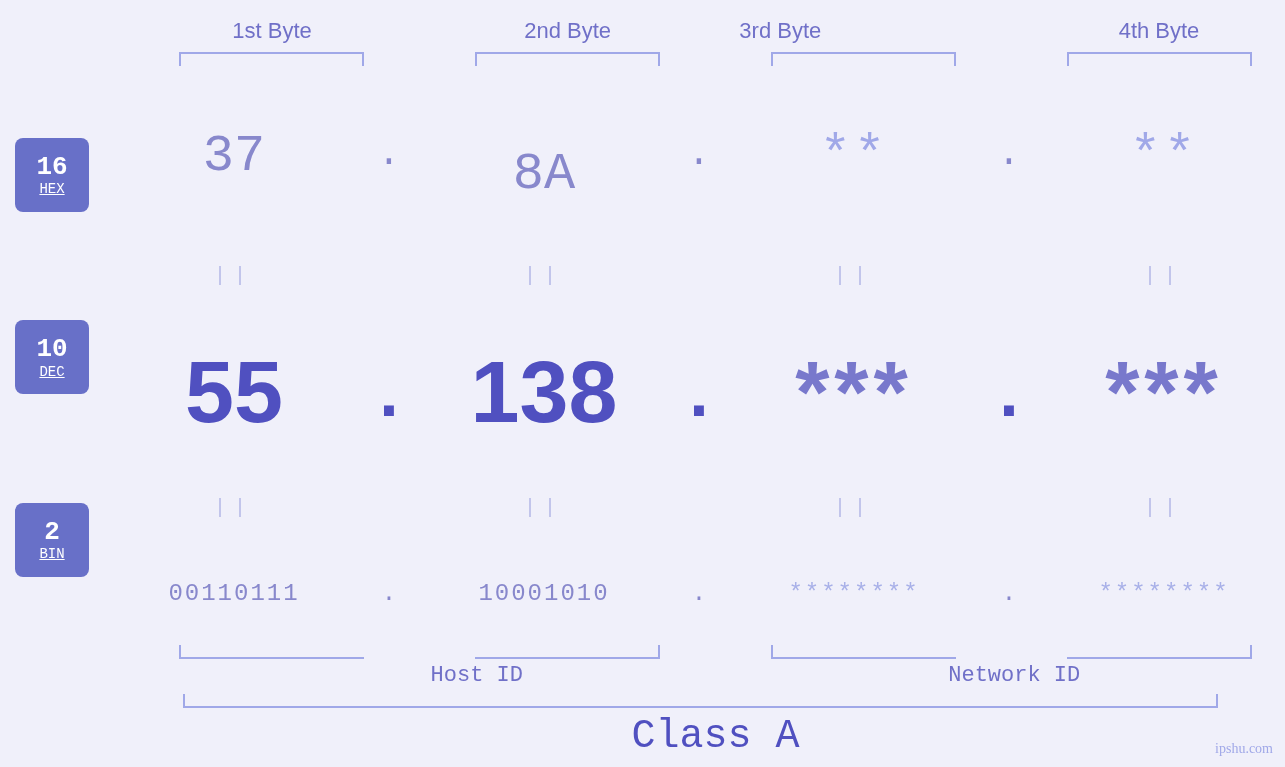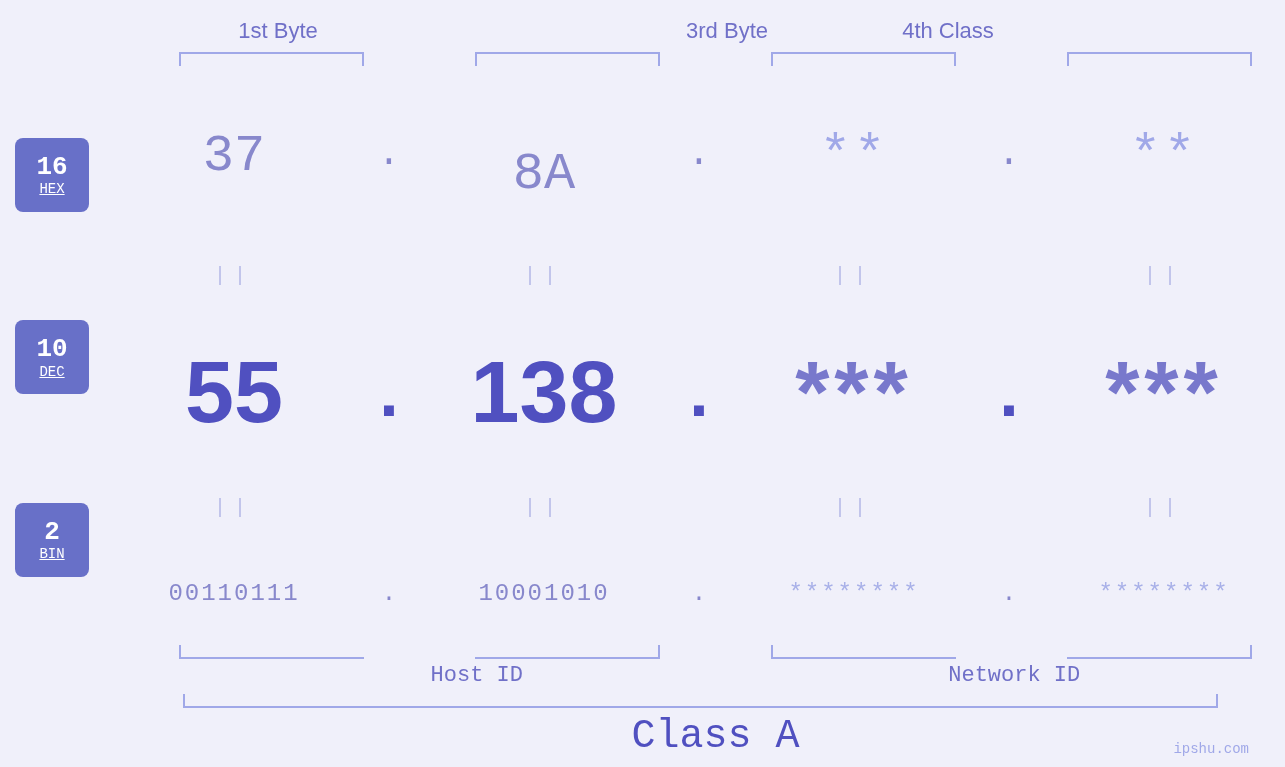--- a/index.html
+++ b/index.html
@@ -47,24 +47,25 @@
     }
   </style>
 </head>
 <body>
 
 <div class="container">
 
   <div style="display:flex; width:1285px; padding-left:150px; padding-top:18px;">
     <div style="width:260px; text-align:center; color:#7070c8; font-size:22px; font-family:Arial,sans-serif;">1st Byte</div>
     <div style="width:50px;"></div>
+    <div style="width:260px; text-align:center; color:#7070c8; font-size:22px; font-family:Arial,sans-serif;">2nd Byte</div>
     <div style="width:50px;"></div>
-    <div style="width:260px; text-align:right; color:#7070c8; font-size:22px; font-family:Arial,sans-serif;">3rd Byte</div>
+    <div style="width:260px; text-align:left; color:#7070c8; font-size:22px; font-family:Arial,sans-serif;">3rd Byte</div>
     <div style="width:50px;"></div>
-    <div style="width:260px; text-align:center; color:#7070c8; font-size:22px; font-family:Arial,sans-serif;">4th Class</div>
+    <div style="width:260px; text-align:center; color:#7070c8; font-size:22px; font-family:Arial,sans-serif;">4th Byte</div>
   </div>
 
   <div style="display:flex; width:1285px; padding-left:150px; margin-top:8px;">
     <div style="width:260px; display:flex; justify-content:center;">
       <div style="width:185px; height:14px; border:2px solid #a0a8e8; border-bottom:none;"></div>
     </div>
     <div style="width:50px;"></div>
     <div style="width:260px; display:flex; justify-content:center;">
       <div style="width:185px; height:14px; border:2px solid #a0a8e8; border-bottom:none;"></div>
     </div>
@@ -174,15 +175,15 @@
     <div style="width:570px; text-align:center; color:#7070c8; font-size:22px; font-family:'Courier New',monospace; margin-left:60px;">Host ID</div>
     <div style="width:570px; text-align:center; color:#7070c8; font-size:22px; font-family:'Courier New',monospace;">Network ID</div>
   </div>
 
   <div style="display:flex; width:1285px; padding-left:150px; margin-top:6px; justify-content:center; padding-right:30px;">
     <div style="width:1035px; height:14px; border:2px solid #a0a8e8; border-top:none;"></div>
   </div>
 
   <div style="width:1285px; text-align:center; color:#5050c0; font-size:40px; font-family:'Courier New',monospace; margin-top:6px; padding-left:150px; padding-bottom:8px;">Class A</div>
 
-  <div style="position:absolute; bottom:10px; right:32px; color:#a0a8e8; font-size:14px; font-family:Liberation Mono, monospace;">ipshu.com</div>
+  <div style="position:absolute; bottom:10px; right:8px; color:#a0a8e8; font-size:14px; font-family:Liberation Serif, serif;">ipshu.com</div>
 
 </div>
 
 </body></html>

